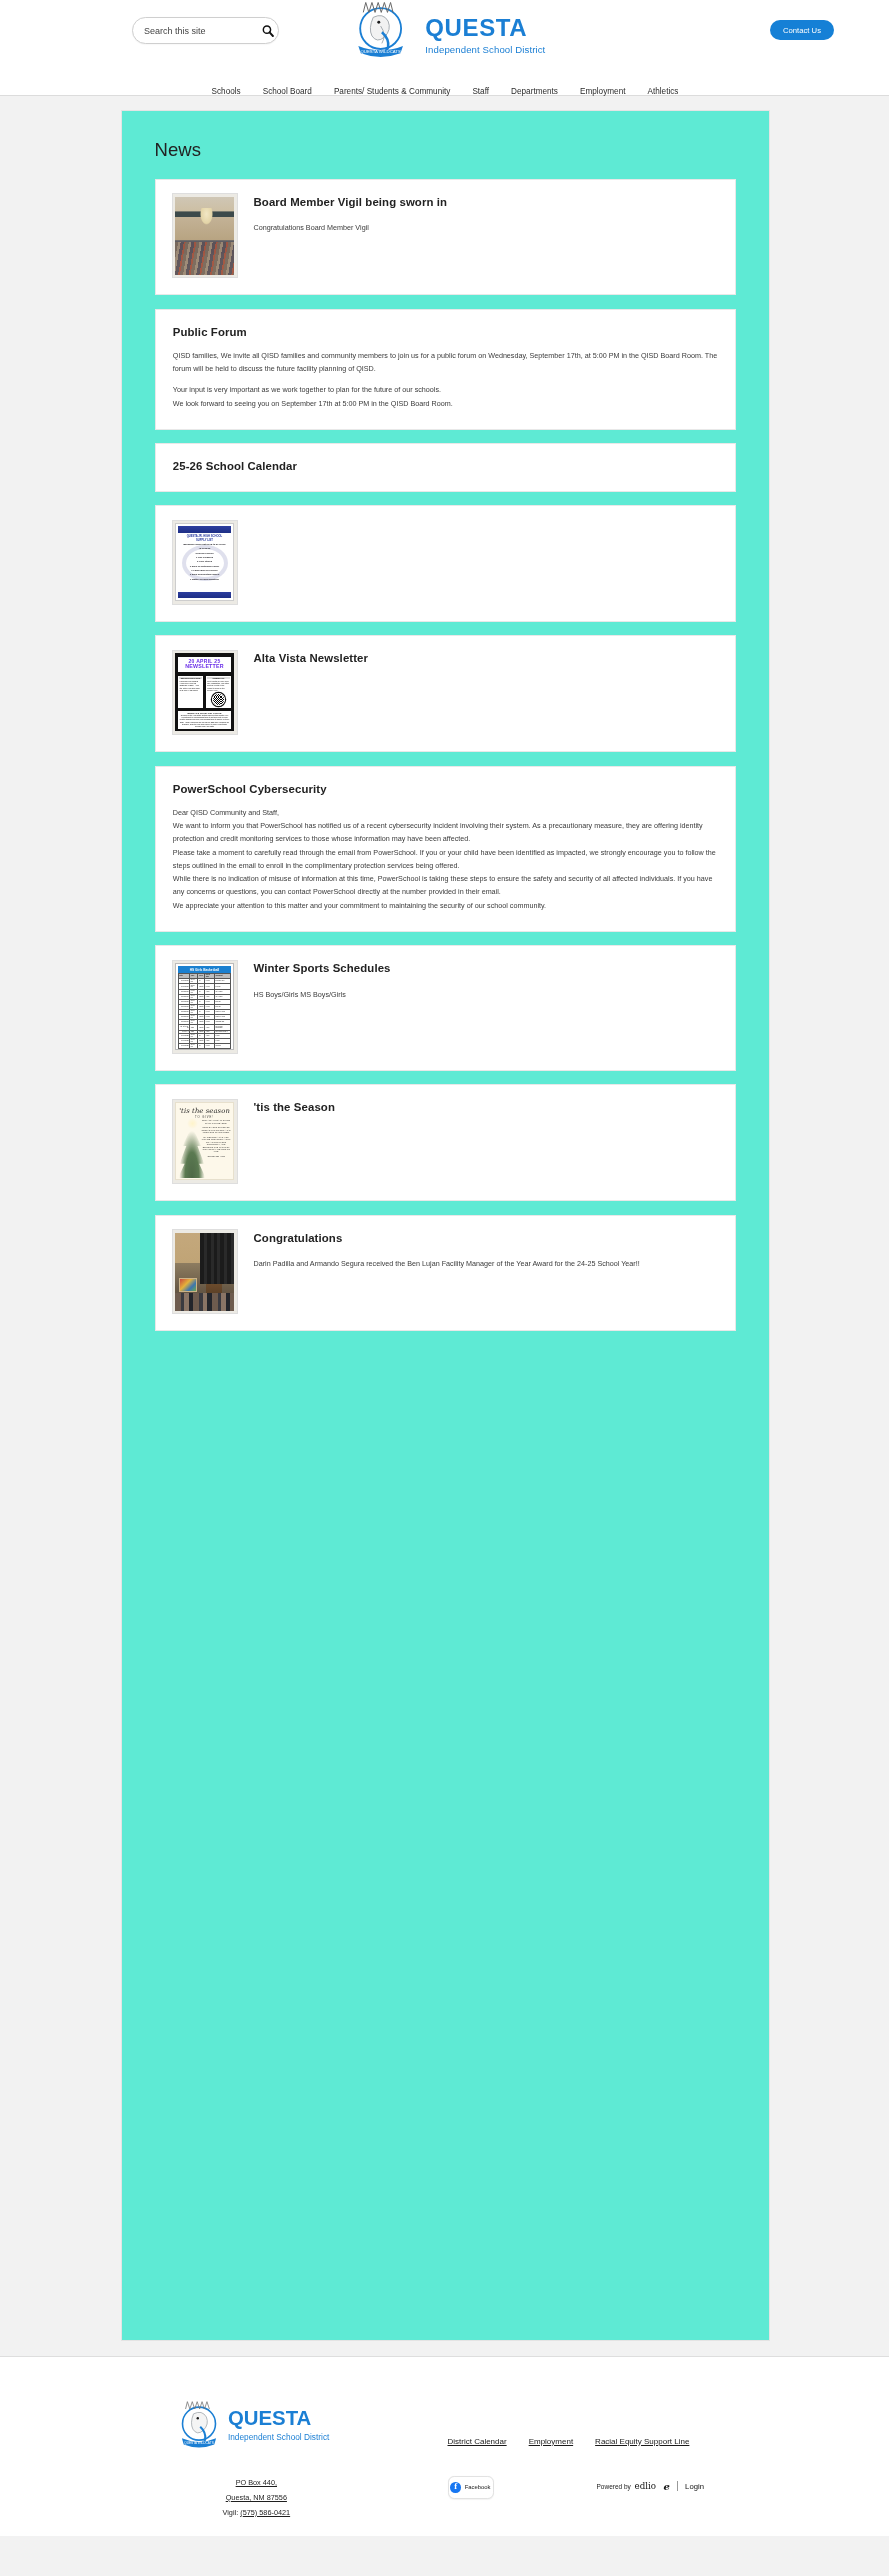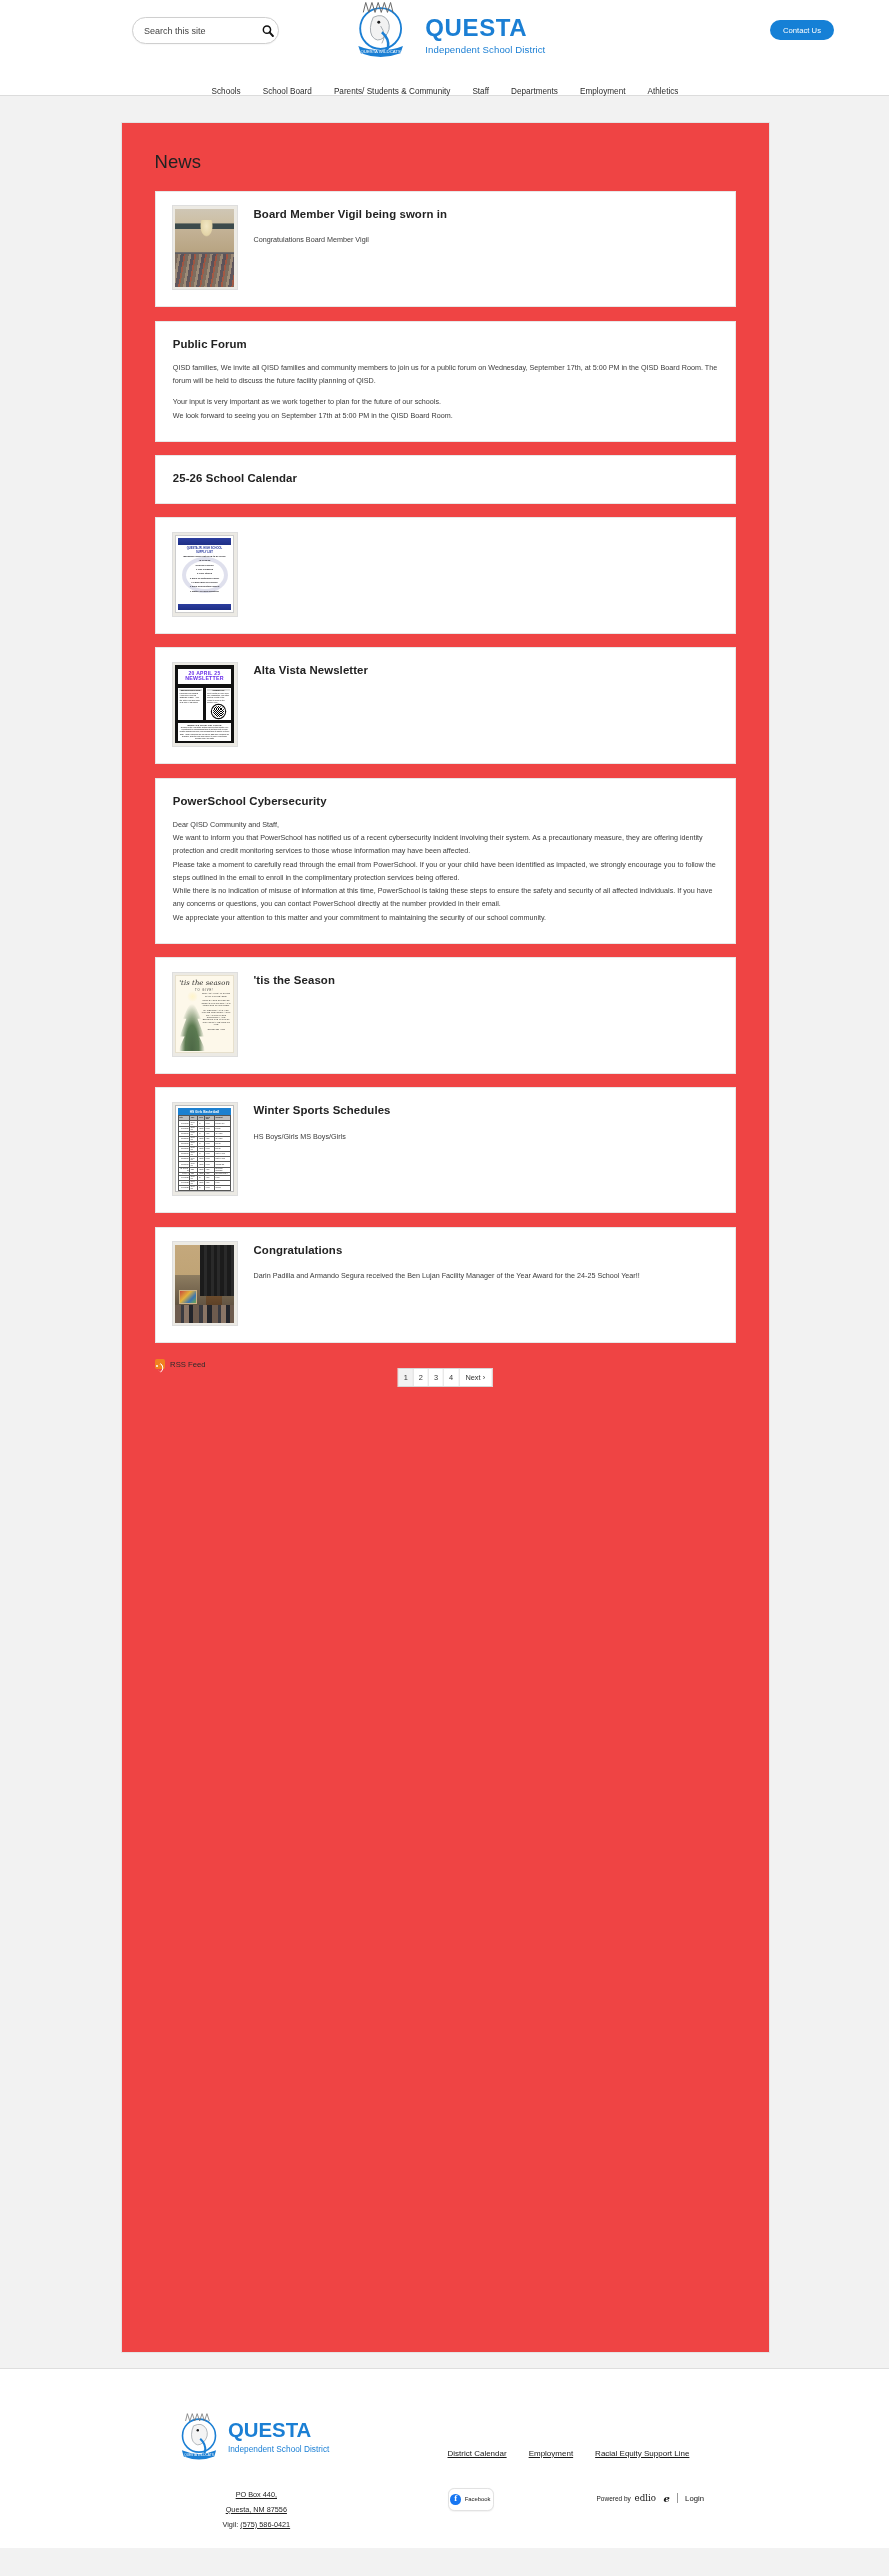--- a/index.html
+++ b/index.html
@@ -108,22 +108,22 @@
   }
 
   
   .page-wrap {
     width: 890px;
     background: #f2f2f2;
     padding: 13.6px 0 0 0;
   }
   .content-card {
     width: 649px;
-    margin: 12px auto;
-    background: #ef4444;
+    margin: 0 auto;
+    background: #5eead4;
     border: 0.6px solid #e4e4e4;
     padding: 20px 33px 30px 33px;
     min-height: 2231px;
   }
   .page-title {
     font-size: 18.5px;
     font-weight: normal;
     color: #222;
     margin: 8.7px 0 17.3px 0;
     letter-spacing: 0.1px;
@@ -504,40 +504,20 @@
         <p>Dear QISD Community and Staff,</p>
         <p>We want to inform you that PowerSchool has notified us of a recent cybersecurity incident involving their system. As a precautionary measure, they are offering identity protection and credit monitoring services to those whose information may have been affected.</p>
         <p>Please take a moment to carefully read through the email from PowerSchool. If you or your child have been identified as impacted, we strongly encourage you to follow the steps outlined in the email to enroll in the complimentary protection services being offered.</p>
         <p>While there is no indication of misuse of information at this time, PowerSchool is taking these steps to ensure the safety and security of all affected individuals. If you have any concerns or questions, you can contact PowerSchool directly at the number provided in their email.</p>
         <p>We appreciate your attention to this matter and your commitment to maintaining the security of our school community.</p>
       </div>
     </article>
 
     <article class="article">
       <div class="article-thumb">
-        <div class="thumb-img flyer-season">
-          <div class="sea-t">'tis the season</div>
-          <div class="sea-s">TO GIVE!</div>
-          <div class="star"></div>
-          <div class="tree"></div>
-          <div class="sea-col">
-            <div class="sea-p">JOIN ALTA VISTA IN GIVING BACK THIS SEASON!</div>
-            <div class="sea-p">STOP BY OUR OFFICE OR CONTACT US TO GET A TAG FROM OUR GIVING TREE.</div>
-            <div class="sea-p">BY GETTING A TAG YOU WILL BE PROVIDING A GIFT TO A CHILD IN OUR COMMUNITY, AND BRINGING THE MAGIC OF THE HOLIDAY SEASON TO LIFE</div>
-            <div class="sea-office">OFFICE: 586 -0421</div>
-          </div>
-        </div>
-      </div>
-      <div class="article-body">
-        <h2 class="article-title">'tis the Season</h2>
-      </div>
-    </article>
-
-    <article class="article">
-      <div class="article-thumb">
         <div class="thumb-img sched-img">
           <div class="sh">HS Girls Basketball</div>
           <table>
             <thead>
               <tr>
                 <th>Date</th>
                 <th>Time</th>
                 <th>Level</th>
                 <th>Event Type</th>
                 <th>Opponent</th>
@@ -726,49 +706,56 @@
       <div class="article-body">
         <h2 class="article-title">Winter Sports Schedules</h2>
         <div class="article-summary">
           <p>HS Boys/Girls MS Boys/Girls</p>
         </div>
       </div>
     </article>
 
     <article class="article">
       <div class="article-thumb">
+        <div class="thumb-img flyer-season">
+          <div class="sea-t">'tis the season</div>
+          <div class="sea-s">TO GIVE!</div>
+          <div class="star"></div>
+          <div class="tree"></div>
+          <div class="sea-col">
+            <div class="sea-p">JOIN ALTA VISTA IN GIVING BACK THIS SEASON!</div>
+            <div class="sea-p">STOP BY OUR OFFICE OR CONTACT US TO GET A TAG FROM OUR GIVING TREE.</div>
+            <div class="sea-p">BY GETTING A TAG YOU WILL BE PROVIDING A GIFT TO A CHILD IN OUR COMMUNITY, AND BRINGING THE MAGIC OF THE HOLIDAY SEASON TO LIFE</div>
+            <div class="sea-office">OFFICE: 586 -0421</div>
+          </div>
+        </div>
+      </div>
+      <div class="article-body">
+        <h2 class="article-title">'tis the Season</h2>
+      </div>
+    </article>
+
+    <article class="article">
+      <div class="article-thumb">
         <div class="thumb-img photo-congrats">
           <div class="curtain"></div>
           <div class="frame"></div>
           <div class="podium"></div>
           <div class="crowd"></div>
         </div>
       </div>
       <div class="article-body">
         <h2 class="article-title">Congratulations</h2>
         <div class="article-summary">
           <p>Darin Padilla and Armando Segura received the Ben Lujan Facility Manager of the Year Award for the 24-25 School Year!!</p>
         </div>
       </div>
     </article>
 
 
-    <div class="post-area">
-      <div class="rss">
-        <span class="rss-icon"></span>
-        <span class="rss-label">RSS Feed</span>
-      </div>
-      <nav class="pager">
-        <span class="current">1</span>
-        <a>2</a>
-        <a>3</a>
-        <a>4</a>
-        <a class="next">Next ›</a>
-      </nav>
-    </div>
 
   </main>
 </div>
 
 <footer class="site-footer">
   <div class="footer-inner">
 
     <div class="f-brand">
       <span class="f-logo">
         <svg viewBox="0 0 72 86" width="44" height="53" aria-hidden="true">

